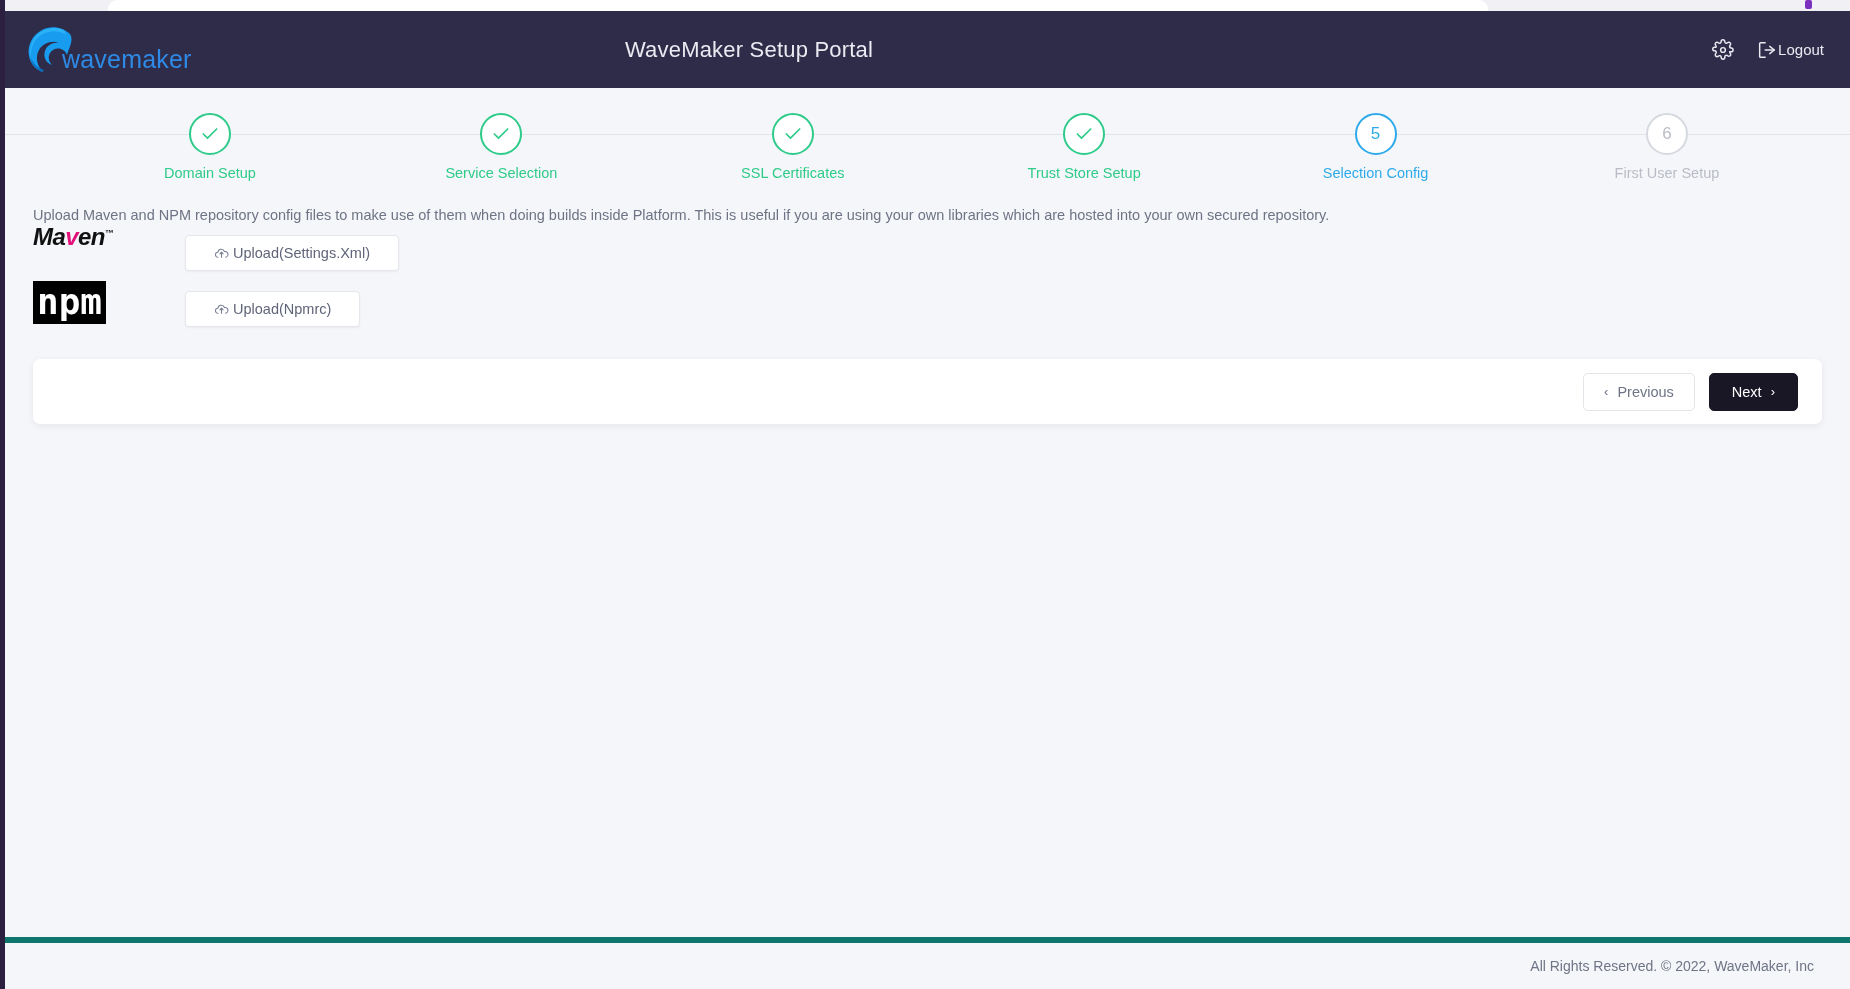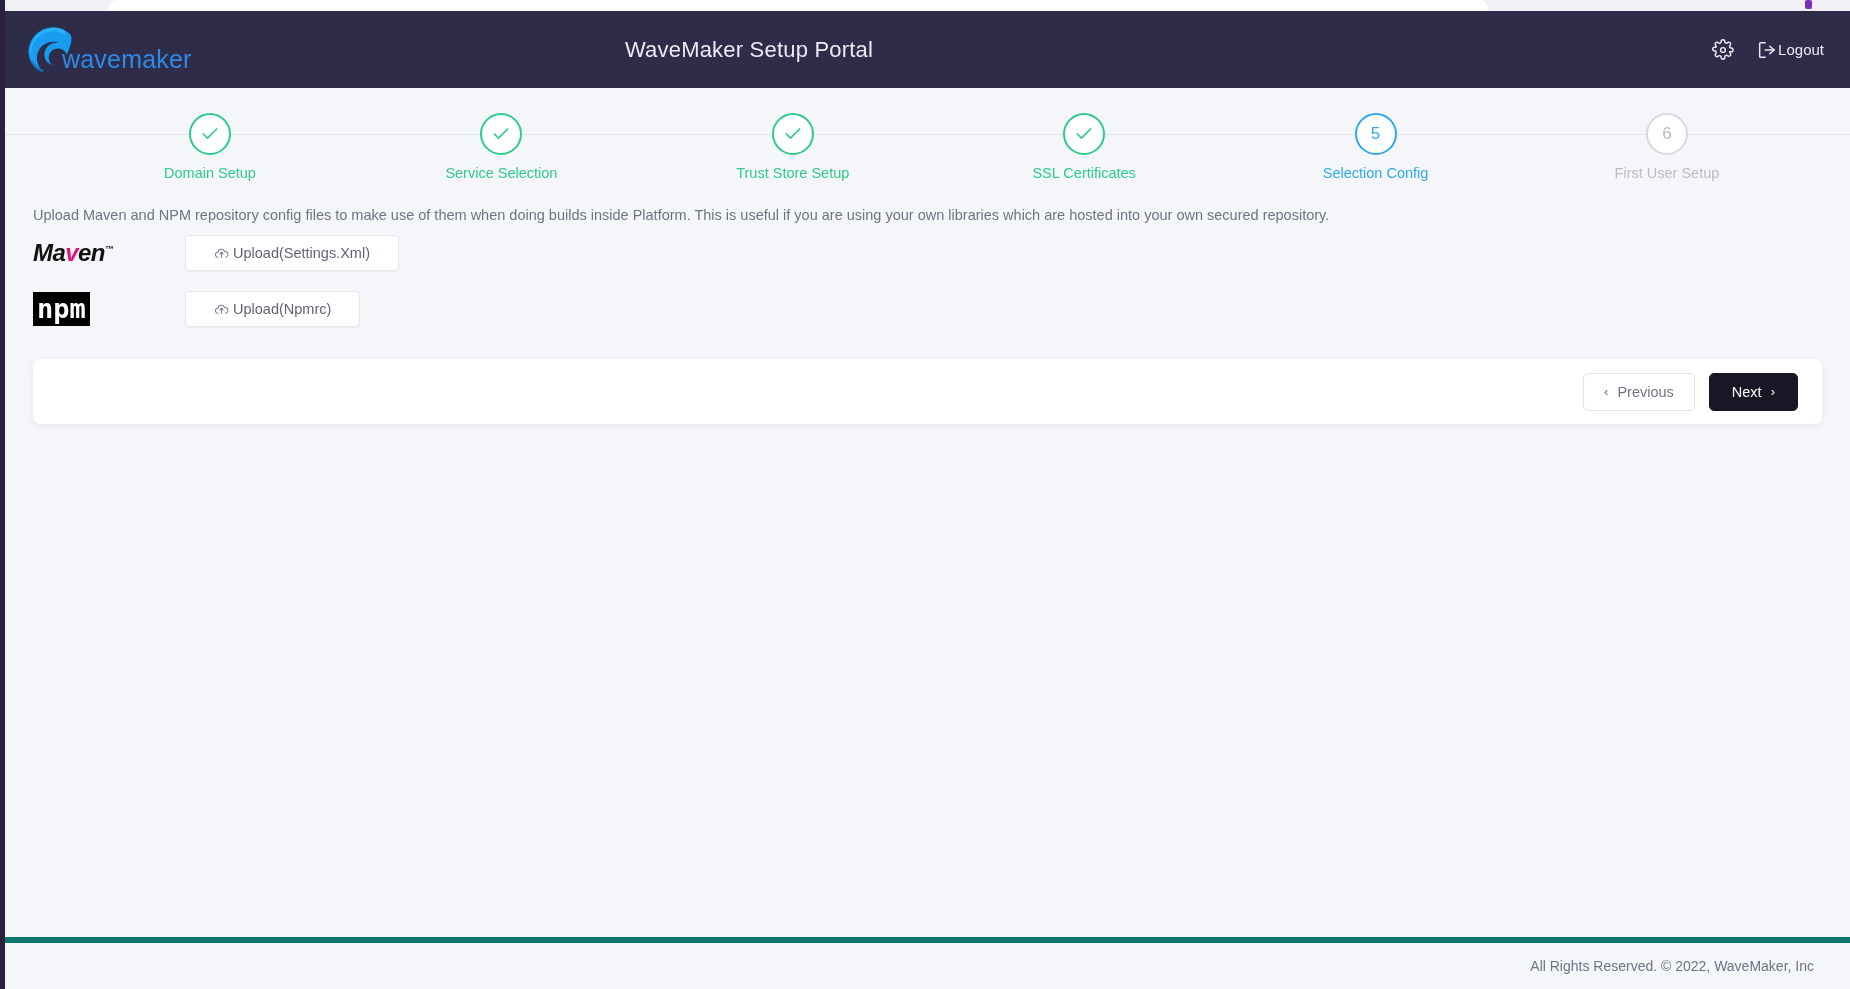--- a/index.html
+++ b/index.html
@@ -186,21 +186,21 @@
   
   .upload-row {
     display: flex;
     align-items: center;
     margin-left: 28px;
     height: 56px;
   }
   .brand-cell {
     width: 152px;
     display: flex;
-    align-items: center;
+    align-items: flex-start;
     height: 56px;
   }
 
   
   .maven-logo {
     font-family: "Liberation Sans", sans-serif;
     font-weight: bold;
     font-style: italic;
     font-size: 24px;
     color: #111111;
@@ -221,21 +221,21 @@
     letter-spacing: 0;
   }
 
   
   .npm-logo {
     display: inline-block;
     background: #000000;
     color: #ffffff;
     font-family: "DejaVu Sans Mono", monospace;
     font-weight: bold;
-    font-size: 27px;
+    font-size: 36px;
     line-height: 1;
     padding: 3px 4px 4px 4px;
     letter-spacing: 0px;
   }
 
   .upload-btn {
     display: inline-flex;
     align-items: center;
     gap: 4px;
     background: #ffffff;
@@ -370,30 +370,30 @@
       </div>
       <div class="step-label">Service Selection</div>
     </div>
 
     <div class="step done">
       <div class="step-circle">
         <svg class="step-check" viewBox="0 0 24 24" fill="none" stroke="#2ecb8a" stroke-width="2" stroke-linecap="round" stroke-linejoin="round">
           <polyline points="4 12 9 17 20 6"></polyline>
         </svg>
       </div>
-      <div class="step-label">Trust Store Setup</div>
+      <div class="step-label">SSL Certificates</div>
     </div>
 
     <div class="step done">
       <div class="step-circle">
         <svg class="step-check" viewBox="0 0 24 24" fill="none" stroke="#2ecb8a" stroke-width="2" stroke-linecap="round" stroke-linejoin="round">
           <polyline points="4 12 9 17 20 6"></polyline>
         </svg>
       </div>
-      <div class="step-label">SSL Certificates</div>
+      <div class="step-label">Trust Store Setup</div>
     </div>
 
     <div class="step active">
       <div class="step-circle">5</div>
       <div class="step-label">Selection Config</div>
     </div>
 
     <div class="step">
       <div class="step-circle">6</div>
       <div class="step-label">First User Setup</div>

